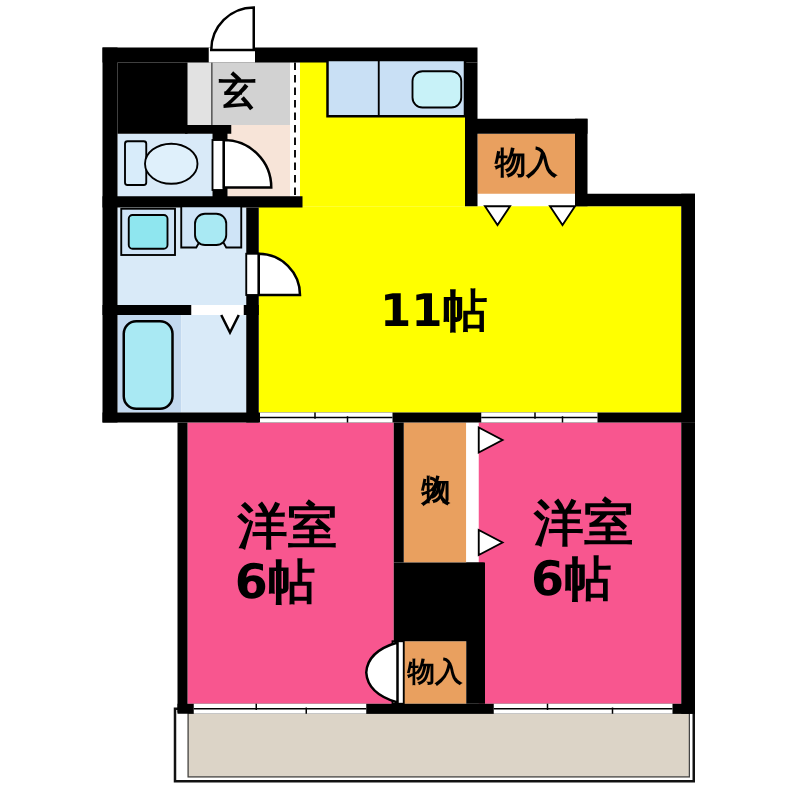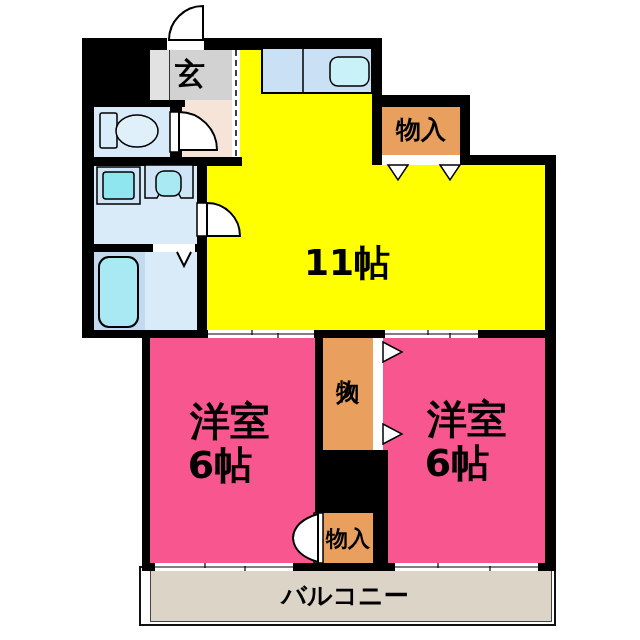--- a/index.html
+++ b/index.html
@@ -149,28 +149,27 @@
         <line x1="205" y1="563" x2="205" y2="568"></line>
         <line x1="245" y1="566" x2="245" y2="571"></line>
       <line x1="395" y1="567" x2="538" y2="567"></line>
         <line x1="438" y1="563" x2="438" y2="568"></line>
         <line x1="490" y1="566" x2="490" y2="571"></line>
     </g>
   </svg>
 
   <div class="label" style="left:164px;top:58px;width:52px;font-size:30px;">玄</div>
 
-  <div class="label" style="left:262px;top:244px;width:170px;font-size:36px;">11帖</div>
+  <div class="label" style="left:262px;top:231px;width:170px;font-size:36px;">11帖</div>
 
   <div class="label" style="left:386px;top:117px;width:70px;font-size:25px;">物入</div>
 
   <div class="label" style="left:150px;top:400px;width:160px;font-size:40px;">洋室</div>
   <div class="label" style="left:140px;top:446px;width:160px;font-size:38px;">6帖</div>
 
   <div class="label vert" style="left:336px;top:362px;font-size:23px;">物入</div>
 
   <div class="label" style="left:387px;top:398px;width:160px;font-size:40px;">洋室</div>
   <div class="label" style="left:377px;top:444px;width:160px;font-size:38px;">6帖</div>
 
   <div class="label" style="left:324px;top:527px;width:48px;font-size:22px;">物入</div>
 
-  <div class="label" style="left:230px;top:583px;width:230px;font-size:25px;font-weight:600;">バルコニー</div>
 </div>
 
 </body></html>

